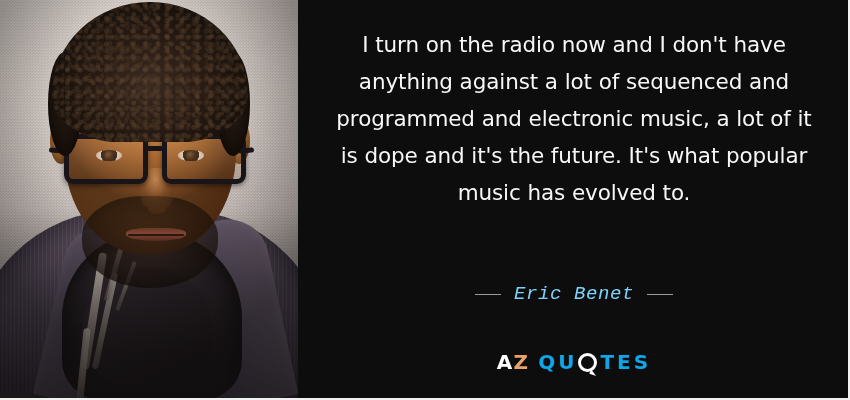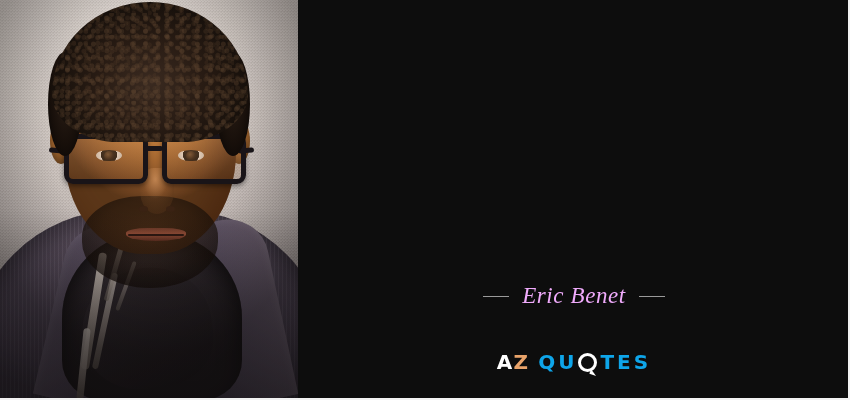--- a/index.html
+++ b/index.html
@@ -310,24 +310,24 @@
     align-items: center;
     justify-content: center;
     gap: 13px;
   }
   .dash {
     width: 26px;
     height: 1px;
     background: #9a9a9a;
   }
   #author-name {
-    color: #f0abfc;
-    font-family: Liberation Serif, serif;
+    color: #7dd3fc;
+    font-family: Liberation Mono, monospace;
     font-style: italic;
-    font-size: 23px;
+    font-size: 19px;
     letter-spacing: 0.6px;
     white-space: nowrap;
   }
 
   
   #logo {
     position: absolute;
     left: 0; top: 350px;
     width: 552px;
     display: flex;
@@ -433,20 +433,21 @@
     <div class="hair-side-r"></div>
     <div class="hair">
       <div class="hair-tex"></div>
     </div>
 
     <div class="wall-shadow"></div>
   </div>
 
   <div id="quote-panel">
 
+    <div id="quote-text">I turn on the radio now and I don't have anything against a lot of sequenced and programmed and electronic music, a lot of it is dope and it's the future. It's what popular music has evolved to.</div>
 
     <div id="author-row">
       <span class="dash"></span>
       <span id="author-name">Eric Benet</span>
       <span class="dash"></span>
     </div>
 
     <div id="logo">
       <div id="logo-inner">
         <span class="logo-a">A</span>

